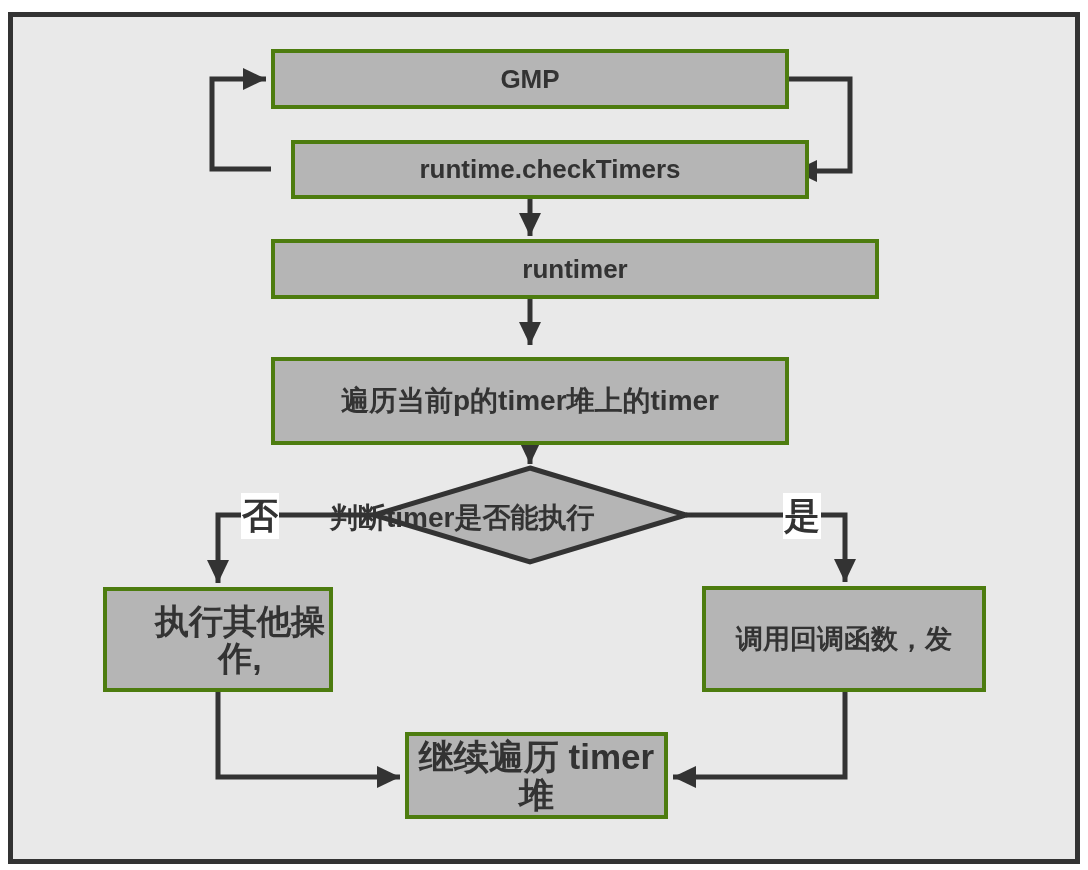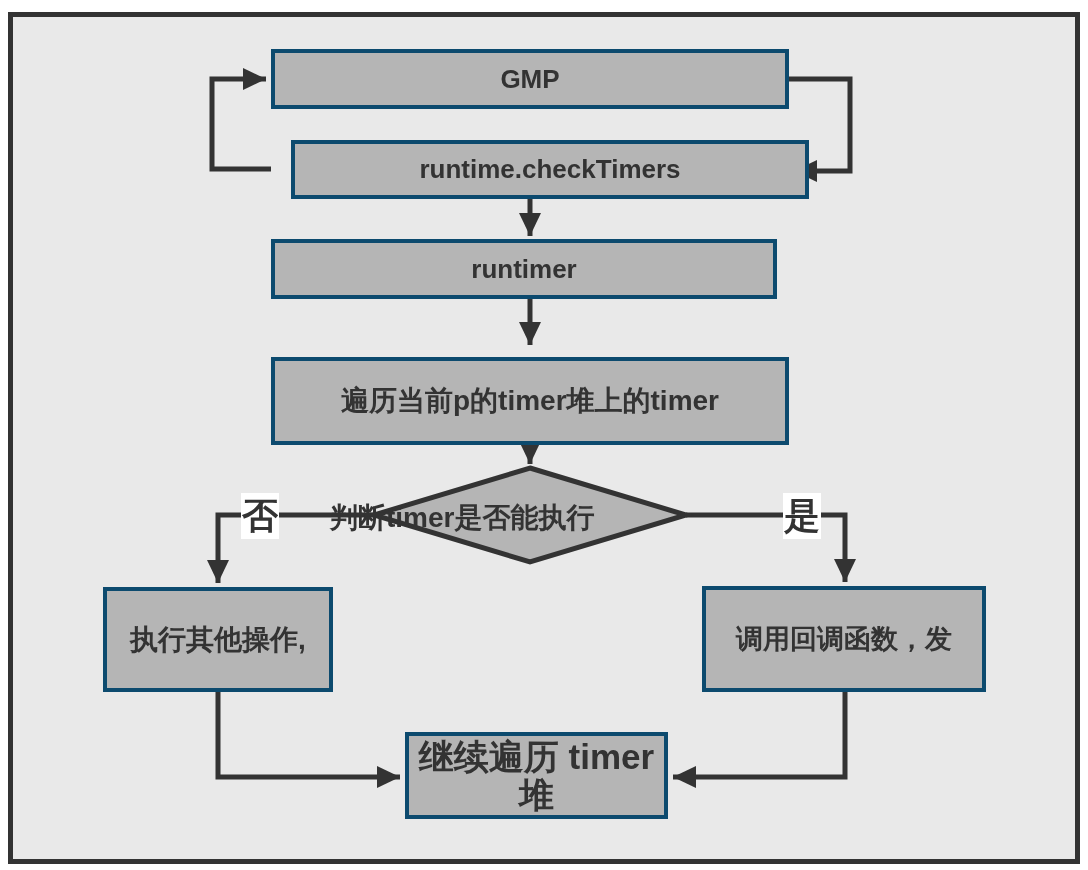--- a/index.html
+++ b/index.html
@@ -30,35 +30,35 @@
     left: 0;
     top: 0;
     width: 1088px;
     height: 870px;
     z-index: 1;
   }
   .node {
     position: absolute;
     box-sizing: border-box;
     background: #b5b5b5;
-    border: 4px solid #0c4a6e;
+    border: 4px solid #4d7c0f;
     color: #333333;
     font-weight: bold;
     display: flex;
     flex-direction: column;
     align-items: center;
     justify-content: center;
     text-align: center;
     z-index: 2;
   }
   .node-gmp        { left: 271px; top: 49px;  width: 518px; height: 60px; font-size: 26px; }
   .node-check      { left: 271px; top: 140px; width: 518px; height: 59px; font-size: 26px; margin-left: 20px; }
-  .node-runtimer   { left: 271px; top: 239px; width: 506px; height: 60px; font-size: 26px; }
+  .node-runtimer   { left: 271px; top: 239px; width: 608px; height: 60px; font-size: 26px; }
   .node-iterate    { left: 271px; top: 348px; width: 518px; height: 88px; font-size: 28px; margin-top: 9px; }
-  .node-other      { left: 103px; top: 587px; width: 230px; height: 105px; font-size: 28px; line-height: 37px; }
+  .node-other      { left: 103px; top: 587px; width: 230px; height: 105px; font-size: 34px; line-height: 37px; padding-left: 44px; }
   .node-callback   { left: 702px; top: 586px; width: 284px; height: 106px; font-size: 27px; line-height: 37px; }
   .node-continue   { left: 405px; top: 732px; width: 263px; height: 87px; font-size: 35px; line-height: 38px; }
   .diamond-label {
     position: absolute;
     left: 330px;
     top: 499px;
     width: 400px;
     text-align: left;
     font-size: 28px;
     font-weight: bold;

